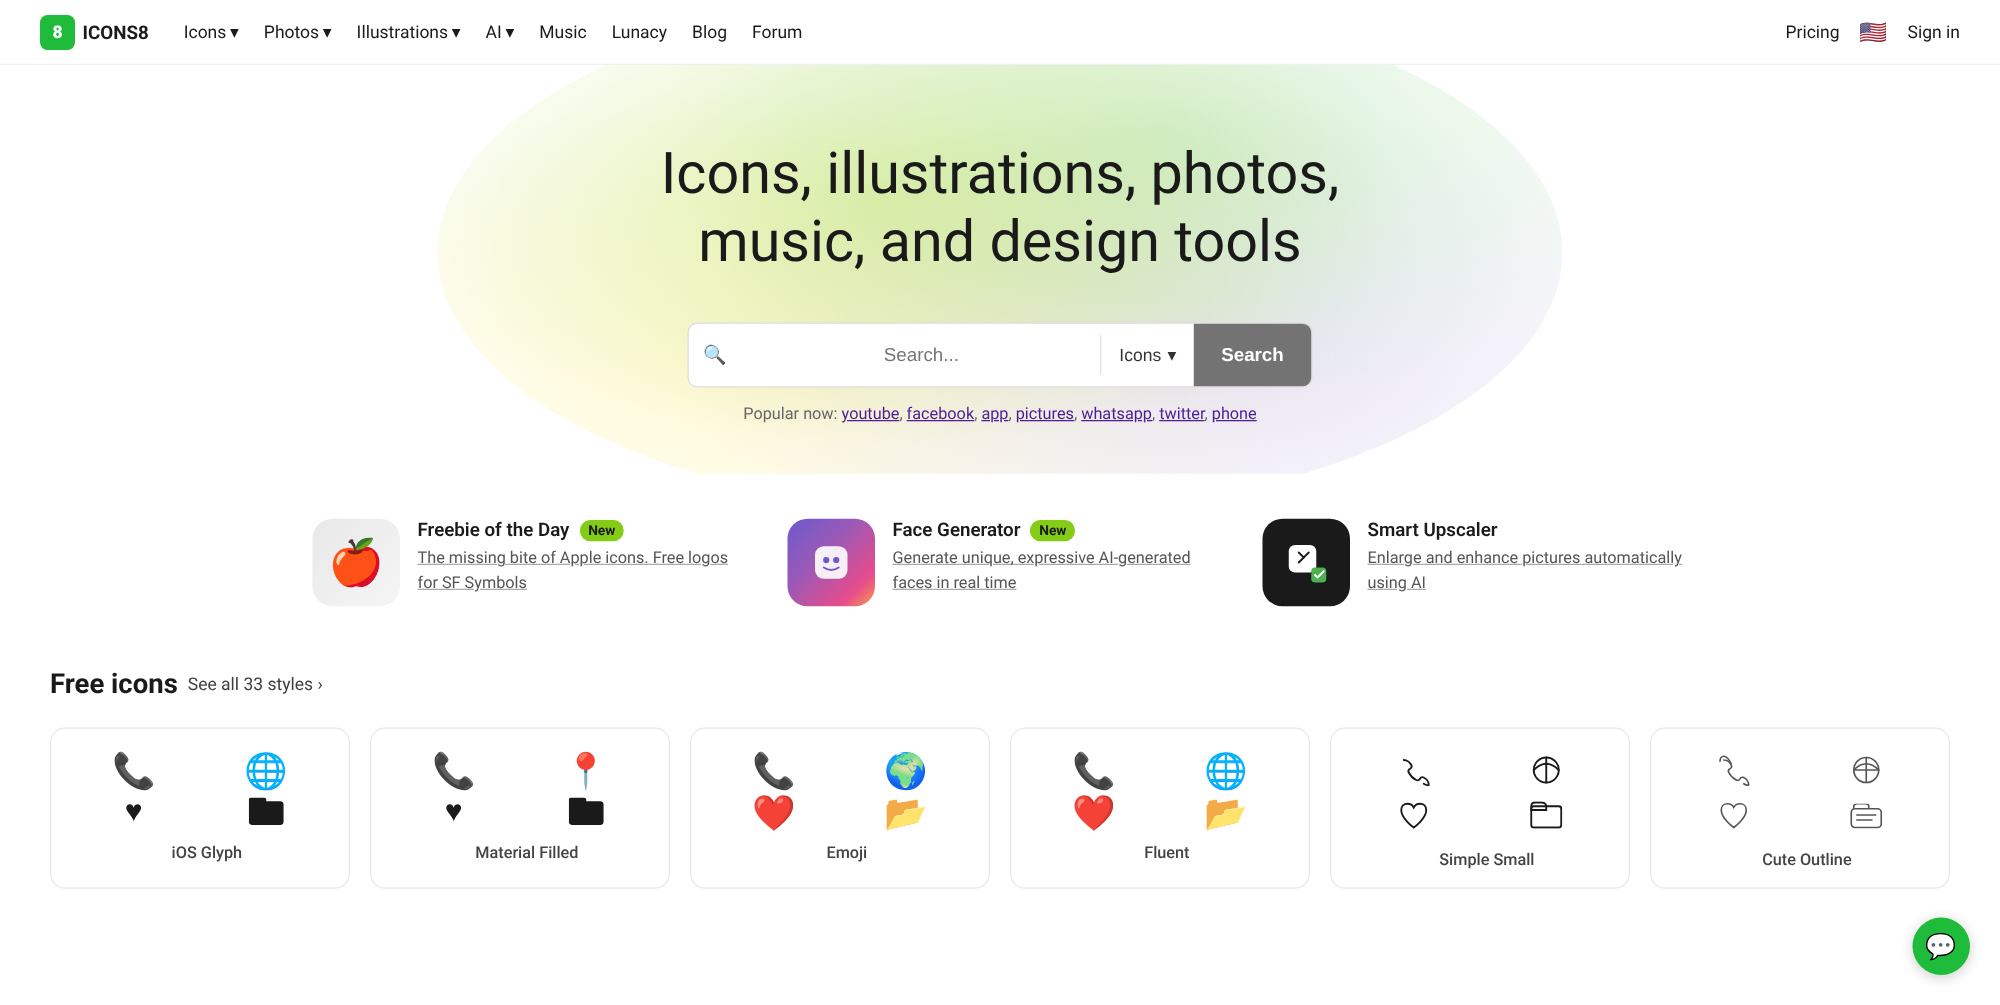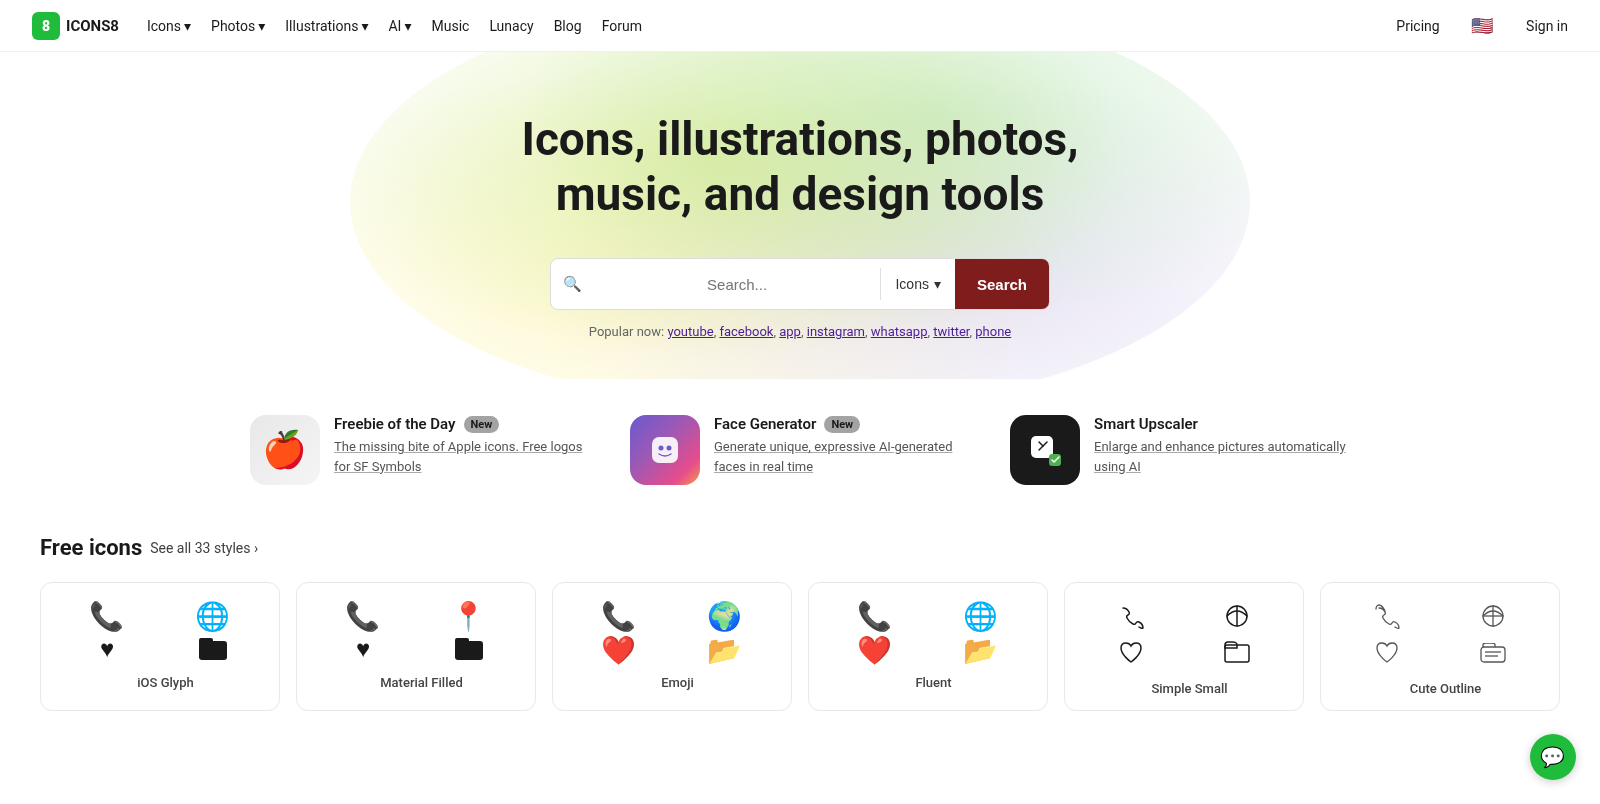--- a/index.html
+++ b/index.html
@@ -9,61 +9,61 @@
     nav {
       display: flex; align-items: center; justify-content: space-between;
       padding: 0 32px; height: 52px; border-bottom: 1px solid #f0f0f0;
       position: sticky; top: 0; background: #fff; z-index: 100;
     }
     .nav-left { display: flex; align-items: center; gap: 28px; }
     .logo { display: flex; align-items: center; gap: 6px; font-weight: 700; font-size: 15px; text-decoration: none; color: #1a1a1a; }
     .logo-icon { width: 28px; height: 28px; background: #1fbc3b; border-radius: 6px; display: flex; align-items: center; justify-content: center; color: #fff; font-weight: 900; font-size: 14px; }
     .nav-items { display: flex; align-items: center; gap: 20px; }
     .nav-item { font-size: 14px; color: #1a1a1a; text-decoration: none; cursor: pointer; display: flex; align-items: center; gap: 3px; }
-    .nav-right { display: flex; align-items: center; gap: 32px; }
+    .nav-right { display: flex; align-items: center; gap: 16px; }
     .nav-right a { font-size: 14px; color: #1a1a1a; text-decoration: none; }
     .flag { font-size: 18px; }
 
     
     .hero {
       position: relative; text-align: center; padding: 60px 20px 40px;
       overflow: hidden;
     }
     .hero-bg {
       position: absolute; top: -60px; left: 50%; transform: translateX(-50%);
       width: 900px; height: 420px; pointer-events: none;
       background: radial-gradient(ellipse at 40% 40%, rgba(200, 230, 120, 0.55) 0%, transparent 55%),
                   radial-gradient(ellipse at 65% 30%, rgba(160, 220, 160, 0.45) 0%, transparent 50%),
                   radial-gradient(ellipse at 70% 70%, rgba(200, 190, 230, 0.4) 0%, transparent 50%),
                   radial-gradient(ellipse at 30% 70%, rgba(255, 240, 140, 0.4) 0%, transparent 50%);
       border-radius: 50%;
     }
     .hero h1 {
-      font-size: 46px; font-weight: 700; line-height: 1.2; margin-bottom: 36px;
+      font-size: 46px; font-weight: 400; line-height: 1.2; margin-bottom: 36px;
       position: relative; z-index: 1;
     }
 
     
     .search-bar {
       display: flex; align-items: center; max-width: 500px; margin: 0 auto 14px;
       background: #fff; border: 1px solid #ddd; border-radius: 8px;
       overflow: visible; position: relative; z-index: 1;
     }
     .search-icon-wrap { padding: 0 12px; color: #aaa; font-size: 15px; }
     .search-input {
       flex: 1; border: none; outline: none; font-size: 15px; padding: 14px 0;
       background: transparent; color: #555; text-align: center;
     }
     .search-type-btn {
       display: flex; align-items: center; gap: 5px; padding: 8px 14px;
       border-left: 1px solid #e0e0e0; background: none; cursor: pointer;
       font-size: 14px; color: #333; border: none; border-left: 1px solid #e0e0e0;
     }
     .search-submit {
-      background: #7f1d1d; color: #fff; border: none; border-radius: 0 7px 7px 0;
+      background: #737373; color: #fff; border: none; border-radius: 0 7px 7px 0;
       padding: 0 22px; height: 100%; font-size: 15px; font-weight: 600; cursor: pointer;
       min-height: 50px;
     }
 
     .popular-now { font-size: 13px; color: #666; position: relative; z-index: 1; }
     .popular-now a { color: #4c1d95; text-decoration: underline; }
 
     
     .feature-cards {
       display: flex; justify-content: center; gap: 40px;
@@ -72,21 +72,21 @@
     .feature-card {
       display: flex; align-items: flex-start; gap: 14px; max-width: 340px;
       cursor: pointer;
     }
     .feature-card-info { flex: 1; }
     .feature-card-title {
       font-size: 15px; font-weight: 600; margin-bottom: 4px;
       display: flex; align-items: center; gap: 8px;
     }
     .badge-new {
-      background: #a3a3a3; color: #1a1a1a; font-size: 11px; font-weight: 700;
+      background: #84cc16; color: #1a1a1a; font-size: 11px; font-weight: 700;
       padding: 2px 7px; border-radius: 10px;
     }
     .feature-card-desc { font-size: 13px; color: #555; line-height: 1.5; text-decoration: underline; text-decoration-color: #aaa; }
 
     
     .apple-icon-bg {
       width: 70px; height: 70px; background: linear-gradient(135deg, #e8e8e8 0%, #f5f5f5 100%);
       border-radius: 16px; display: flex; align-items: center; justify-content: center;
       font-size: 36px;
     }
@@ -210,21 +210,21 @@
     <button class="search-submit">
       <span>Search</span>
     </button>
   </div>
 
   <p class="popular-now">
     <span>Popular now:</span>
     <a> youtube</a>,
     <a> facebook</a>,
     <a> app</a>,
-    <a> instagram</a>,
+    <a> pictures</a>,
     <a> whatsapp</a>,
     <a> twitter</a>,
     <a> phone</a>
   </p>
 </section>
 
 <div class="feature-cards">
 
   <div class="feature-card">
     <div class="apple-icon-bg">🍎</div>

